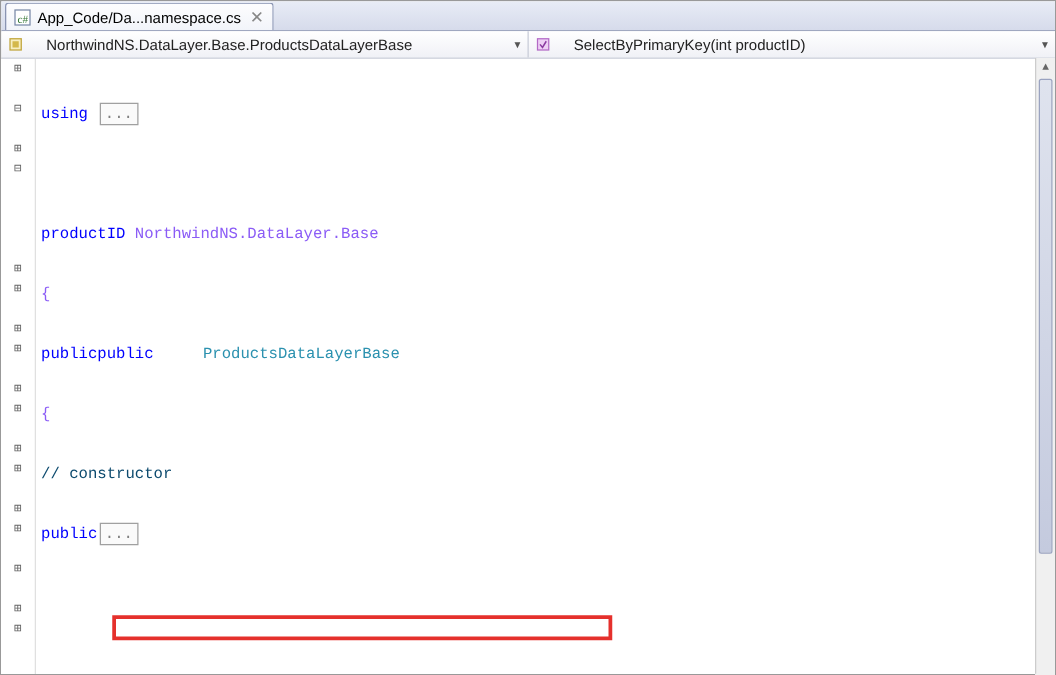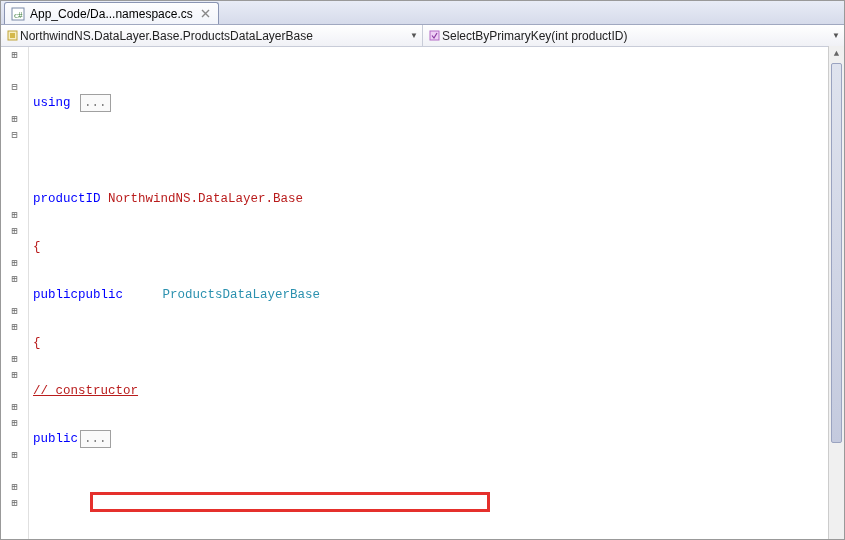--- a/index.html
+++ b/index.html
@@ -52,21 +52,21 @@
     border-bottom: 1px solid #c8ccd8;
     display: flex;
     font-family: "Segoe UI", Tahoma, sans-serif;
     font-size: 12px;
   }
   .dropdown {
     flex: 1;
     display: flex;
     align-items: center;
     padding: 0 4px;
-    gap: 1px;
+    gap: 18px;
     border-right: 1px solid #c8ccd8;
     color: #222;
     position: relative;
   }
   .dropdown:last-child { border-right: none; }
   .dropdown .dd-icon {
     width: 14px; height: 14px;
     display:inline-flex;align-items:center;justify-content:center;
   }
   .dropdown .chevron {
@@ -90,36 +90,36 @@
     height: 16px;
     display:flex;
     align-items:center;
     justify-content:center;
     color:#666;
     font-size:10px;
     cursor:pointer;
   }
   .code {
     flex: 1;
-    padding: 16px 0;
+    padding: 4px 0;
     line-height: 16px;
     white-space: pre;
     position: relative;
   }
   .line {
     height: 16px;
     padding-left: 4px;
     display: flex;
     align-items: center;
   }
   .kw { color: #0000ff; }
   .type { color: #2b91af; margin-left: 32px; }
-  .comment { color: #b91c1c; text-decoration: underline; }
+  .comment { color: #0c4a6e; }
   .xml-doc { color: #808080; }
-  .txt { color: #b91c1c; }
+  .txt { color: #8b5cf6; }
   .collapsed-box {
     border: 1px solid #a0a0a0;
     padding: 0 3px;
     color: #808080;
     margin-left: 2px;
     background: #fafafa;
     cursor:pointer;
   }
   .red-box {
     position:absolute;

